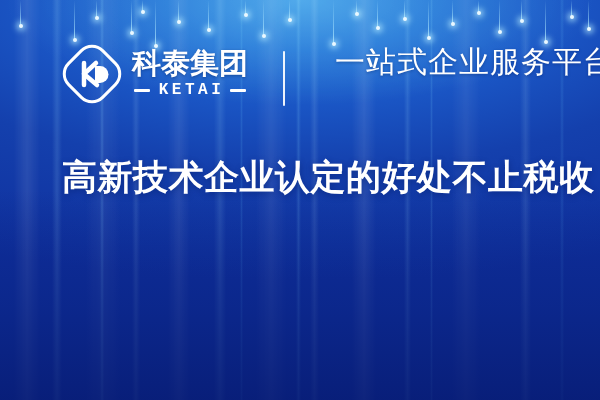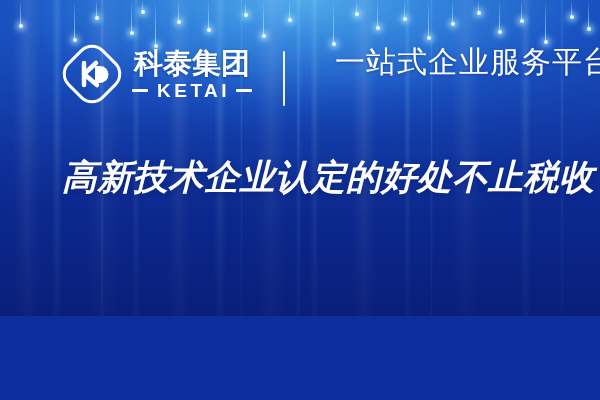--- a/index.html
+++ b/index.html
@@ -2,21 +2,21 @@
 <html><head>
 <meta charset="utf-8">
 <style>
   html,body{margin:0;padding:0;}
   body{
     width:600px;height:400px;overflow:hidden;
     font-family:"Liberation Sans","DejaVu Sans",sans-serif;
     background:#0d2f9e;
   }
   #banner{
-    position:relative;width:600px;height:316px;overflow:hidden;
+    position:relative;width:600px;height:400px;overflow:hidden;
     background:
       radial-gradient(120% 70% at 50% 0%, #2f8ae0 0%, #1f6fd4 18%, #1a55c4 38%, #1440ad 60%, #0f2f9d 100%),
       linear-gradient(180deg,#2a84dd 0%,#1b5fc9 30%,#123fa8 65%,#0d2b91 100%);
     text-align: right;
   }
   
   .stripes{
     position:absolute;inset:0;
     background-image:
       linear-gradient(90deg,rgba(255,255,255,0.00) 0%,rgba(255,255,255,0.10) 50%,rgba(255,255,255,0.00) 100%),
@@ -84,22 +84,22 @@
   .logo-text{display:flex;flex-direction:column;align-items:center;}
   .logo-cn{
     font-family:"DejaVu Sans","Liberation Sans",sans-serif;
     font-weight:bold;font-size:29px;line-height:30px;color:#ffffff;
     letter-spacing:0px;white-space:nowrap;
     text-shadow:0 1px 3px rgba(0,30,90,.45);
   }
   .logo-en-row{display:flex;align-items:center;gap:6px;margin-top:3px;}
   .dash{width:16px;height:3px;background:#ffffff;border-radius:1px;}
   .logo-en{
-    font-family:Liberation Sans, sans-serif;
-    font-weight:bold;font-size:19px;line-height:19px;color:#ffffff;letter-spacing:3.5px;
+    font-family:Liberation Mono, monospace;
+    font-weight:bold;font-size:16px;line-height:19px;color:#ffffff;letter-spacing:3.5px;
     white-space:nowrap;text-indent:3px;
   }
   .divider{
     position:absolute;left:283px;top:7px;width:2px;height:55px;
     background:rgba(255,255,255,.92);border-radius:1px;
   }
   .tagline{position:absolute;left:303px;top:0px;margin-left:32px;}
   .tag-main{
     font-family:"DejaVu Sans","Liberation Sans",sans-serif;
     font-size:30px;line-height:36px;color:#ffffff;white-space:nowrap;
@@ -112,21 +112,21 @@
   }
 
   
   .headline{
     position:absolute;left:62px;top:152px;width:500px;
     font-family:"DejaVu Sans","Liberation Sans",sans-serif;
     font-weight:bold;font-size:35px;line-height:50px;color:#ffffff;
     letter-spacing:0.5px;
     text-shadow:0 2px 6px rgba(3,25,95,.45);
   }
-  .headline div{white-space:nowrap;font-style:italic;}
+  .headline div{white-space:nowrap;}
 </style>
 </head>
 <body>
 
 <div id="banner">
 
   <div class="stripes"></div>
   <div class="stripes2"></div>
   <div class="topglow"></div>
   <div id="meteor-layer">

